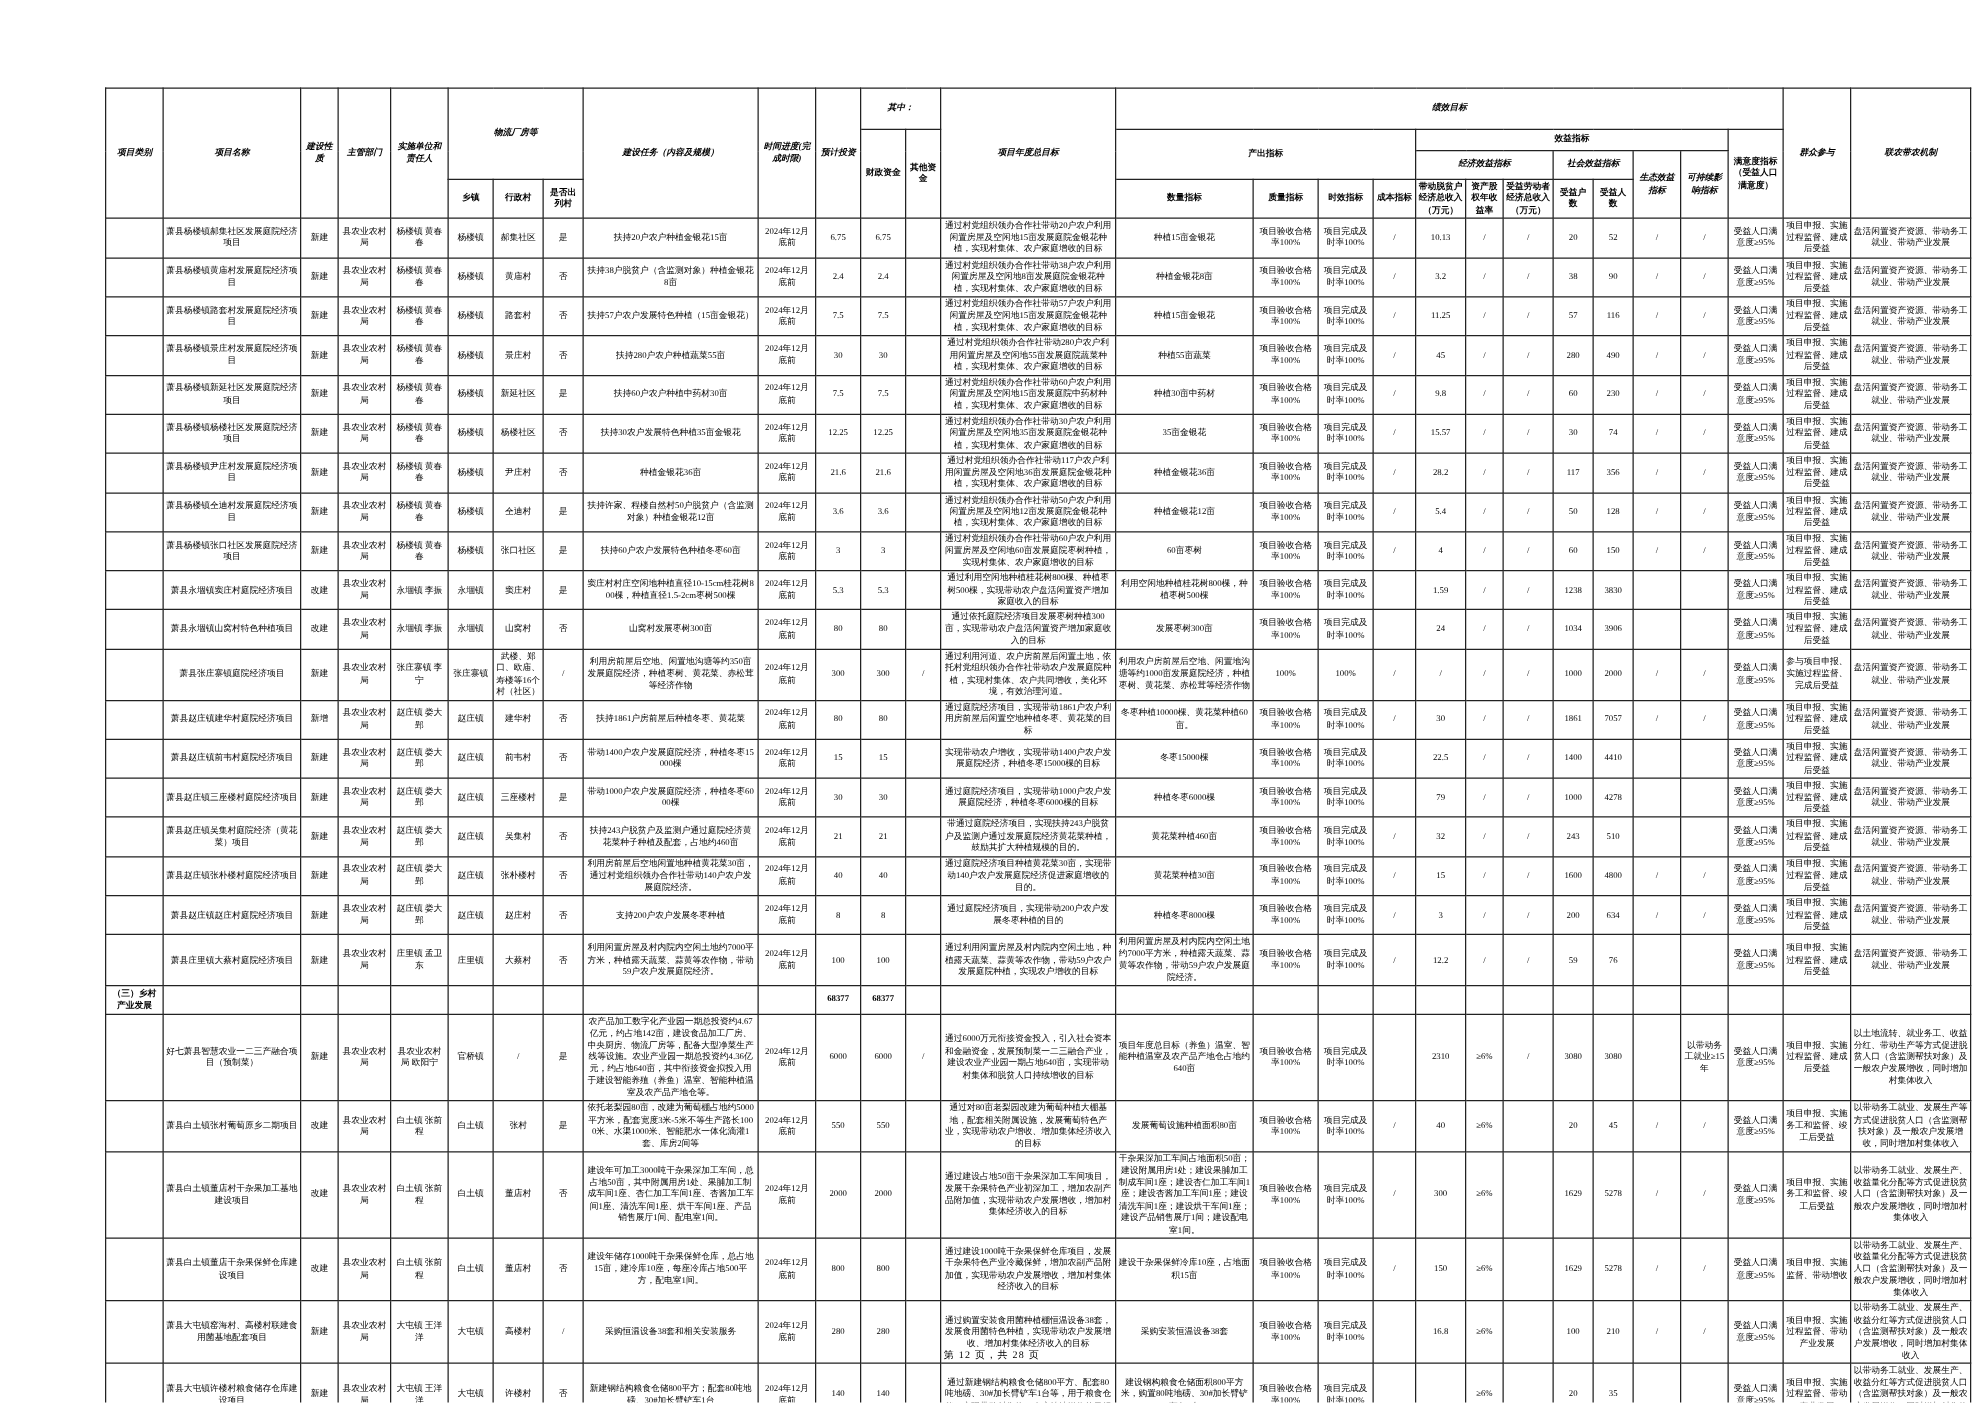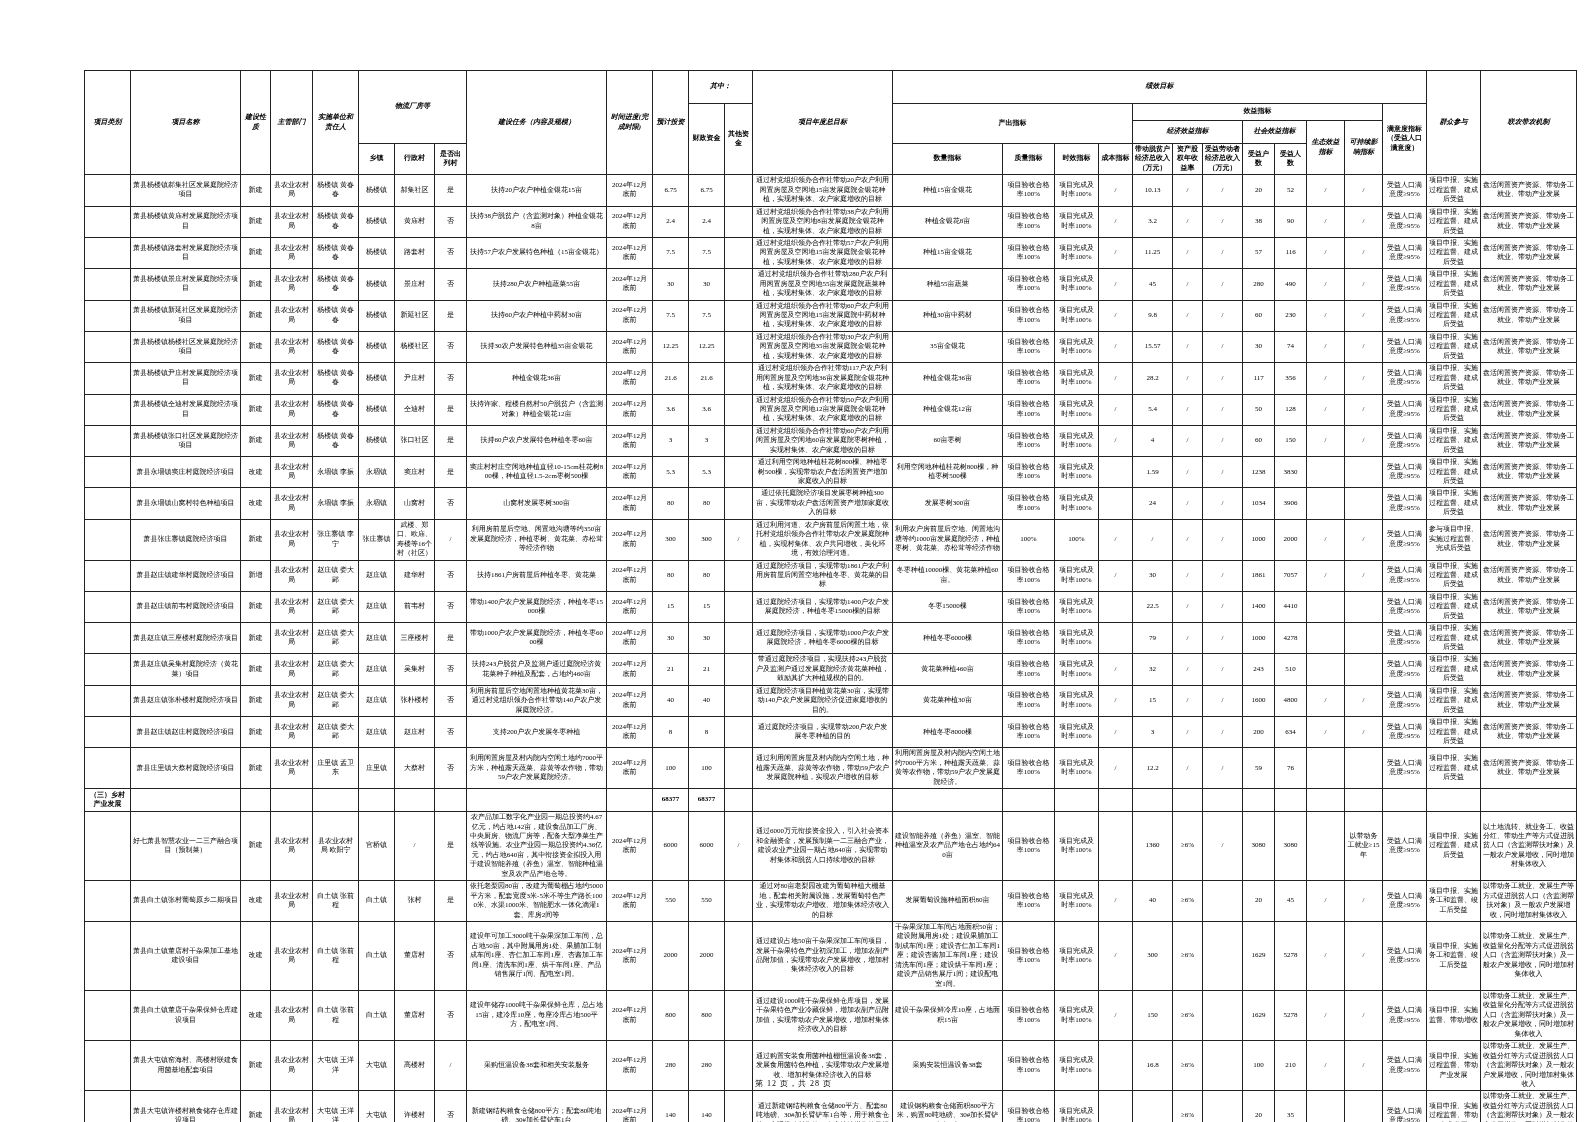--- a/index.html
+++ b/index.html
@@ -507,21 +507,21 @@
           <td>县农业农村局</td>
           <td>赵庄镇 娄大郢</td>
           <td>赵庄镇</td>
           <td>前韦村</td>
           <td>否</td>
           <td>带动1400户农户发展庭院经济，种植冬枣15000棵</td>
           <td>2024年12月底前</td>
           <td>15</td>
           <td>15</td>
           <td></td>
-          <td>通过庭院经济项目，实现带动1400户农户发展庭院经济，种植冬枣15000棵的目标</td>
+          <td>实现带动农户增收，实现带动1400户农户发展庭院经济，种植冬枣15000棵的目标</td>
           <td>冬枣15000棵</td>
           <td>项目验收合格率100%</td>
           <td>项目完成及时率100%</td>
           <td></td>
           <td>22.5</td>
           <td>/</td>
           <td>/</td>
           <td>1400</td>
           <td>4410</td>
           <td></td>
@@ -718,25 +718,25 @@
           <td>县农业农村局 欧阳宁</td>
           <td>官桥镇</td>
           <td>/</td>
           <td>是</td>
           <td>农产品加工数字化产业园一期总投资约4.67亿元，约占地142亩，建设食品加工厂房、中央厨房、物流厂房等，配备大型净菜生产线等设施。农业产业园一期总投资约4.36亿元，约占地640亩，其中衔接资金拟投入用于建设智能养殖（养鱼）温室、智能种植温室及农产品产地仓等。</td>
           <td>2024年12月底前</td>
           <td>6000</td>
           <td>6000</td>
           <td>/</td>
           <td>通过6000万元衔接资金投入，引入社会资本和金融资金，发展预制菜一二三融合产业，建设农业产业园一期占地640亩，实现带动村集体和脱贫人口持续增收的目标</td>
-          <td>建设智能养殖（养鱼）温室、智能种植温室及农产品产地仓占地约640亩</td>
-          <td>项目验收合格率100%</td>
-          <td>项目完成及时率100%</td>
-          <td></td>
-          <td>1360</td>
+          <td>项目年度总目标（养鱼）温室、智能种植温室及农产品产地仓占地约640亩</td>
+          <td>项目验收合格率100%</td>
+          <td>项目完成及时率100%</td>
+          <td></td>
+          <td>2310</td>
           <td>≥6%</td>
           <td>/</td>
           <td>3080</td>
           <td>3080</td>
           <td></td>
           <td>以带动务工就业≥15年</td>
           <td>受益人口满意度≥95%</td>
           <td>项目申报、实施过程监督、建成后受益</td>
           <td>以土地流转、就业务工、收益分红、带动生产等方式促进脱贫人口（含监测帮扶对象）及一般农户发展增收，同时增加村集体收入</td>
         </tr>

